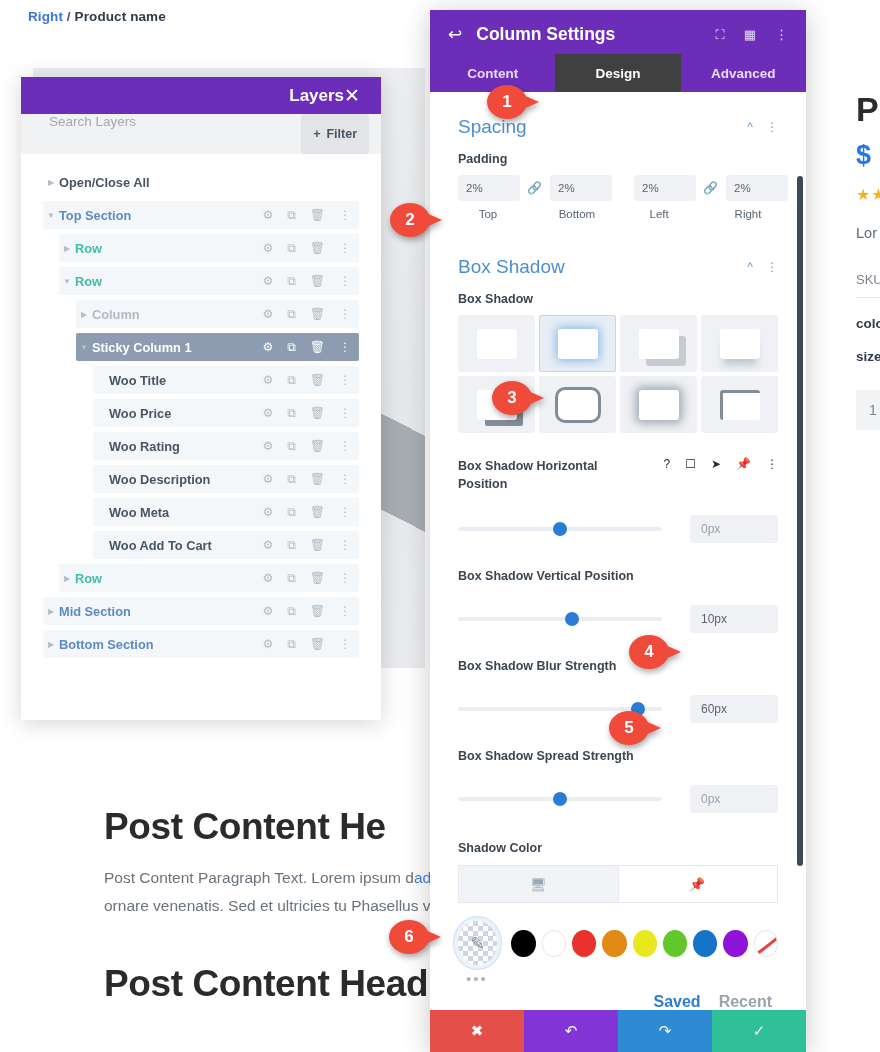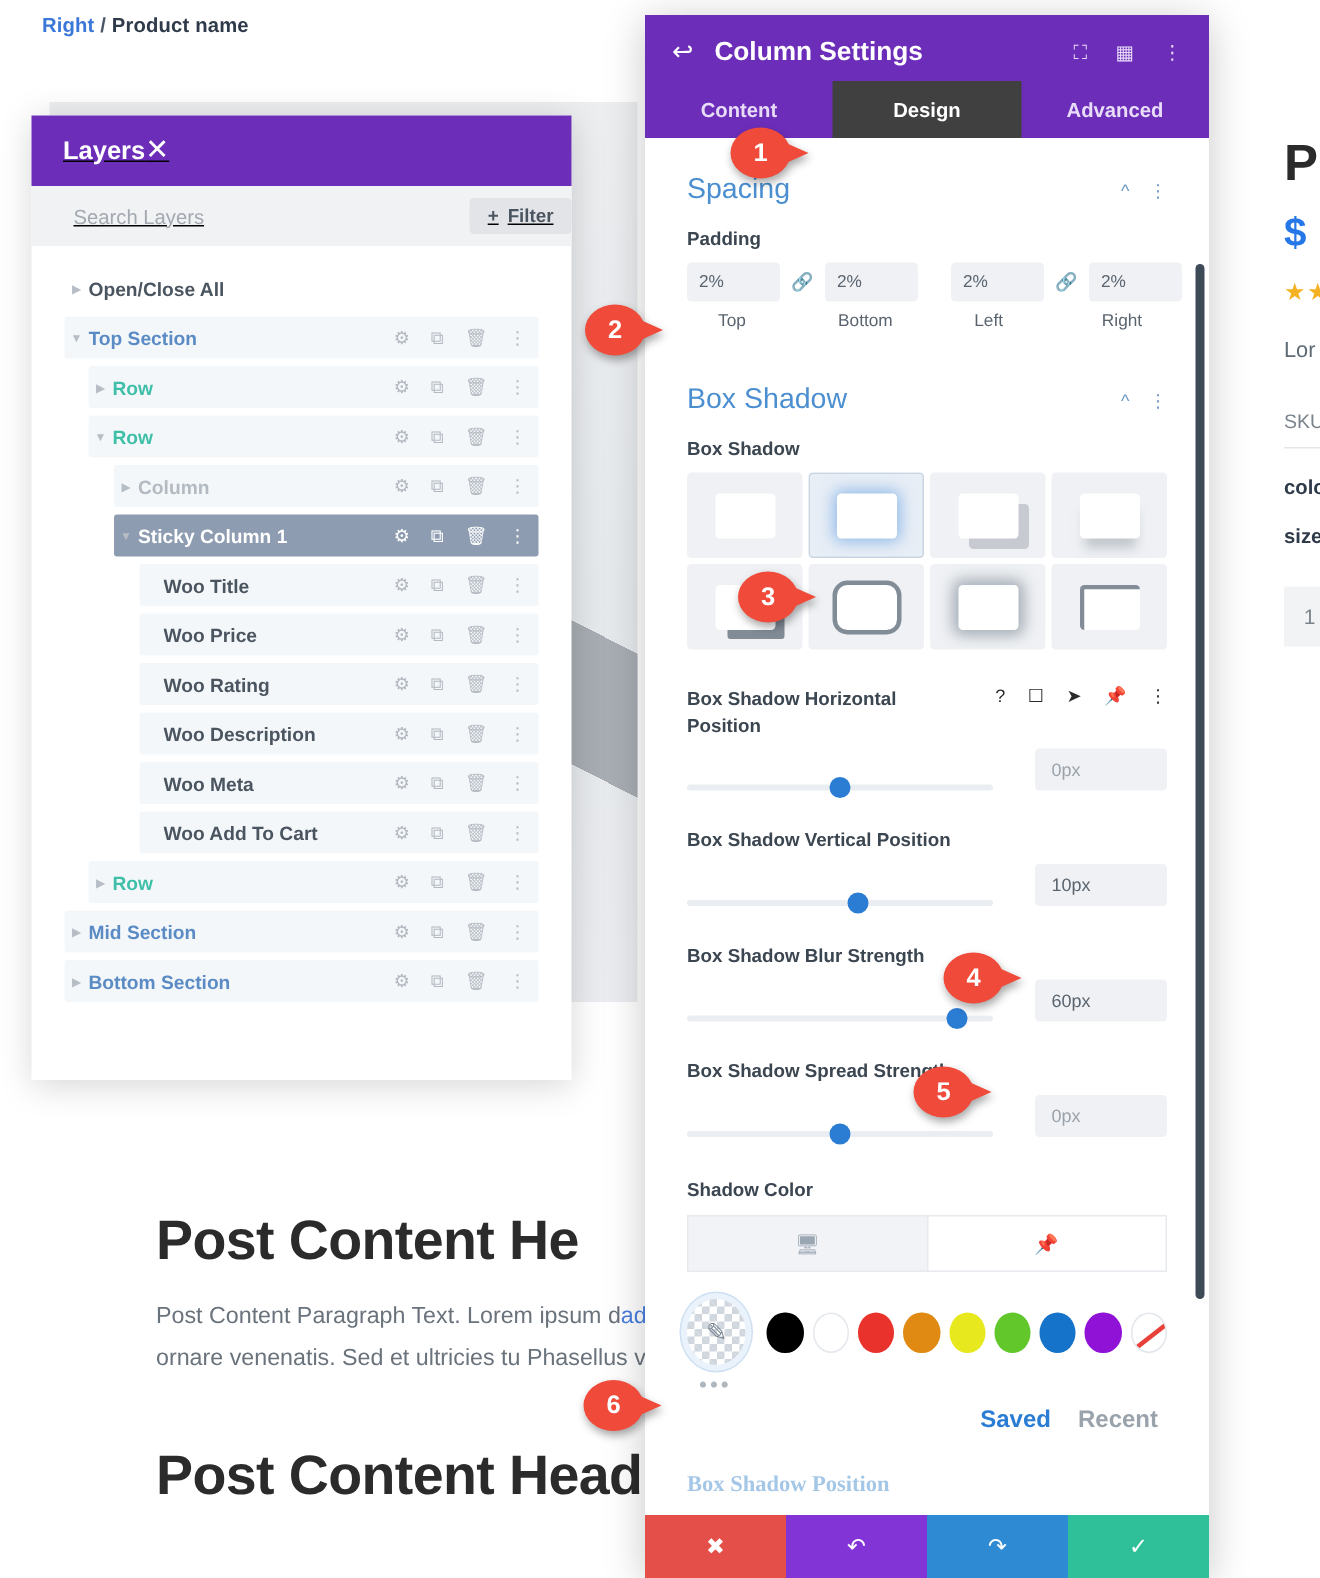--- a/index.html
+++ b/index.html
@@ -86,33 +86,32 @@
 
   
   #layers-panel {
     position: absolute; left: 21px; top: 77px;
     width: 360px; height: 643px;
     background: #ffffff;
     box-shadow: 0 3px 22px rgba(0,0,0,.17);
     display: flex; flex-direction: column;
   }
   #layers-head {
-    height: 47px; background: #6c2eb9;
-    display: flex; align-items: center; justify-content: flex-start;
+    height: 37px; background: #6c2eb9;
+    display: flex; align-items: center; justify-content: flex-end;
     padding: 0 21px;
-    text-decoration: underline;
   }
   #layers-head .title { color: #fff; font-size: 17px; font-weight: 700; }
   #layers-head .close {
     color: #fff; font-size: 19px; line-height: 1; cursor: pointer;
     font-weight: 400;
   }
   #layers-search {
-    height: 40px; background: #f1f2f4; display: flex; align-items: center;
-    justify-content: space-between; padding-left: 28px;  text-decoration: underline;
+    height: 40px; background: #f1f2f4; display: flex; 
+    justify-content: space-between; padding-left: 28px; padding-right: 12px;
   }
   #layers-search .ph { font-size: 13.5px; color: #a3a9b0; }
   #layers-search .filter-btn {
     background: #e2e4e8; color: #4b5560; font-size: 12.5px; font-weight: 600;
     padding: 5px 12px; border-radius: 3px; cursor: pointer;
     display: flex; align-items: center; gap: 6px;
   }
   #layers-tree { flex: 1; padding: 14px 0 0 0; overflow: hidden; }
   .lrow {
     height: 28px; display: flex; align-items: center;
@@ -212,21 +211,21 @@
   .sw3 .chip { box-shadow: 0 9px 7px -3px rgba(150,158,166,.5); }
   .sw4 .chip { box-shadow: 7px 7px 0 -1px rgba(110,122,134,.85); }
   .sw5 .chip { box-shadow: 0 0 0 3px rgba(110,122,134,.85); border-radius: 7px; }
   .sw6 .chip { box-shadow: 0 0 9px 4px rgba(110,122,134,.55); }
   .sw7 .chip {
     box-shadow: none; background: #fff;
     border-top: 3px solid rgba(110,122,134,.85);
     border-left: 3px solid rgba(110,122,134,.85);
   }
 
-  .slider-row { display: flex; align-items: flex-end; margin-top: 6px; }
+  .slider-row { display: flex; align-items: center; margin-top: 22px; }
   .track {
     flex: 1; height: 4px; background: #eaedf1; border-radius: 2px; position: relative;
     margin-right: 28px;
   }
   .knob {
     position: absolute; top: 50%; width: 14px; height: 14px; border-radius: 50%;
     background: #2b7cd3; transform: translate(-50%,-50%);
   }
   .num-box {
     width: 88px; height: 28px; background: #eff1f4; border-radius: 3px;

